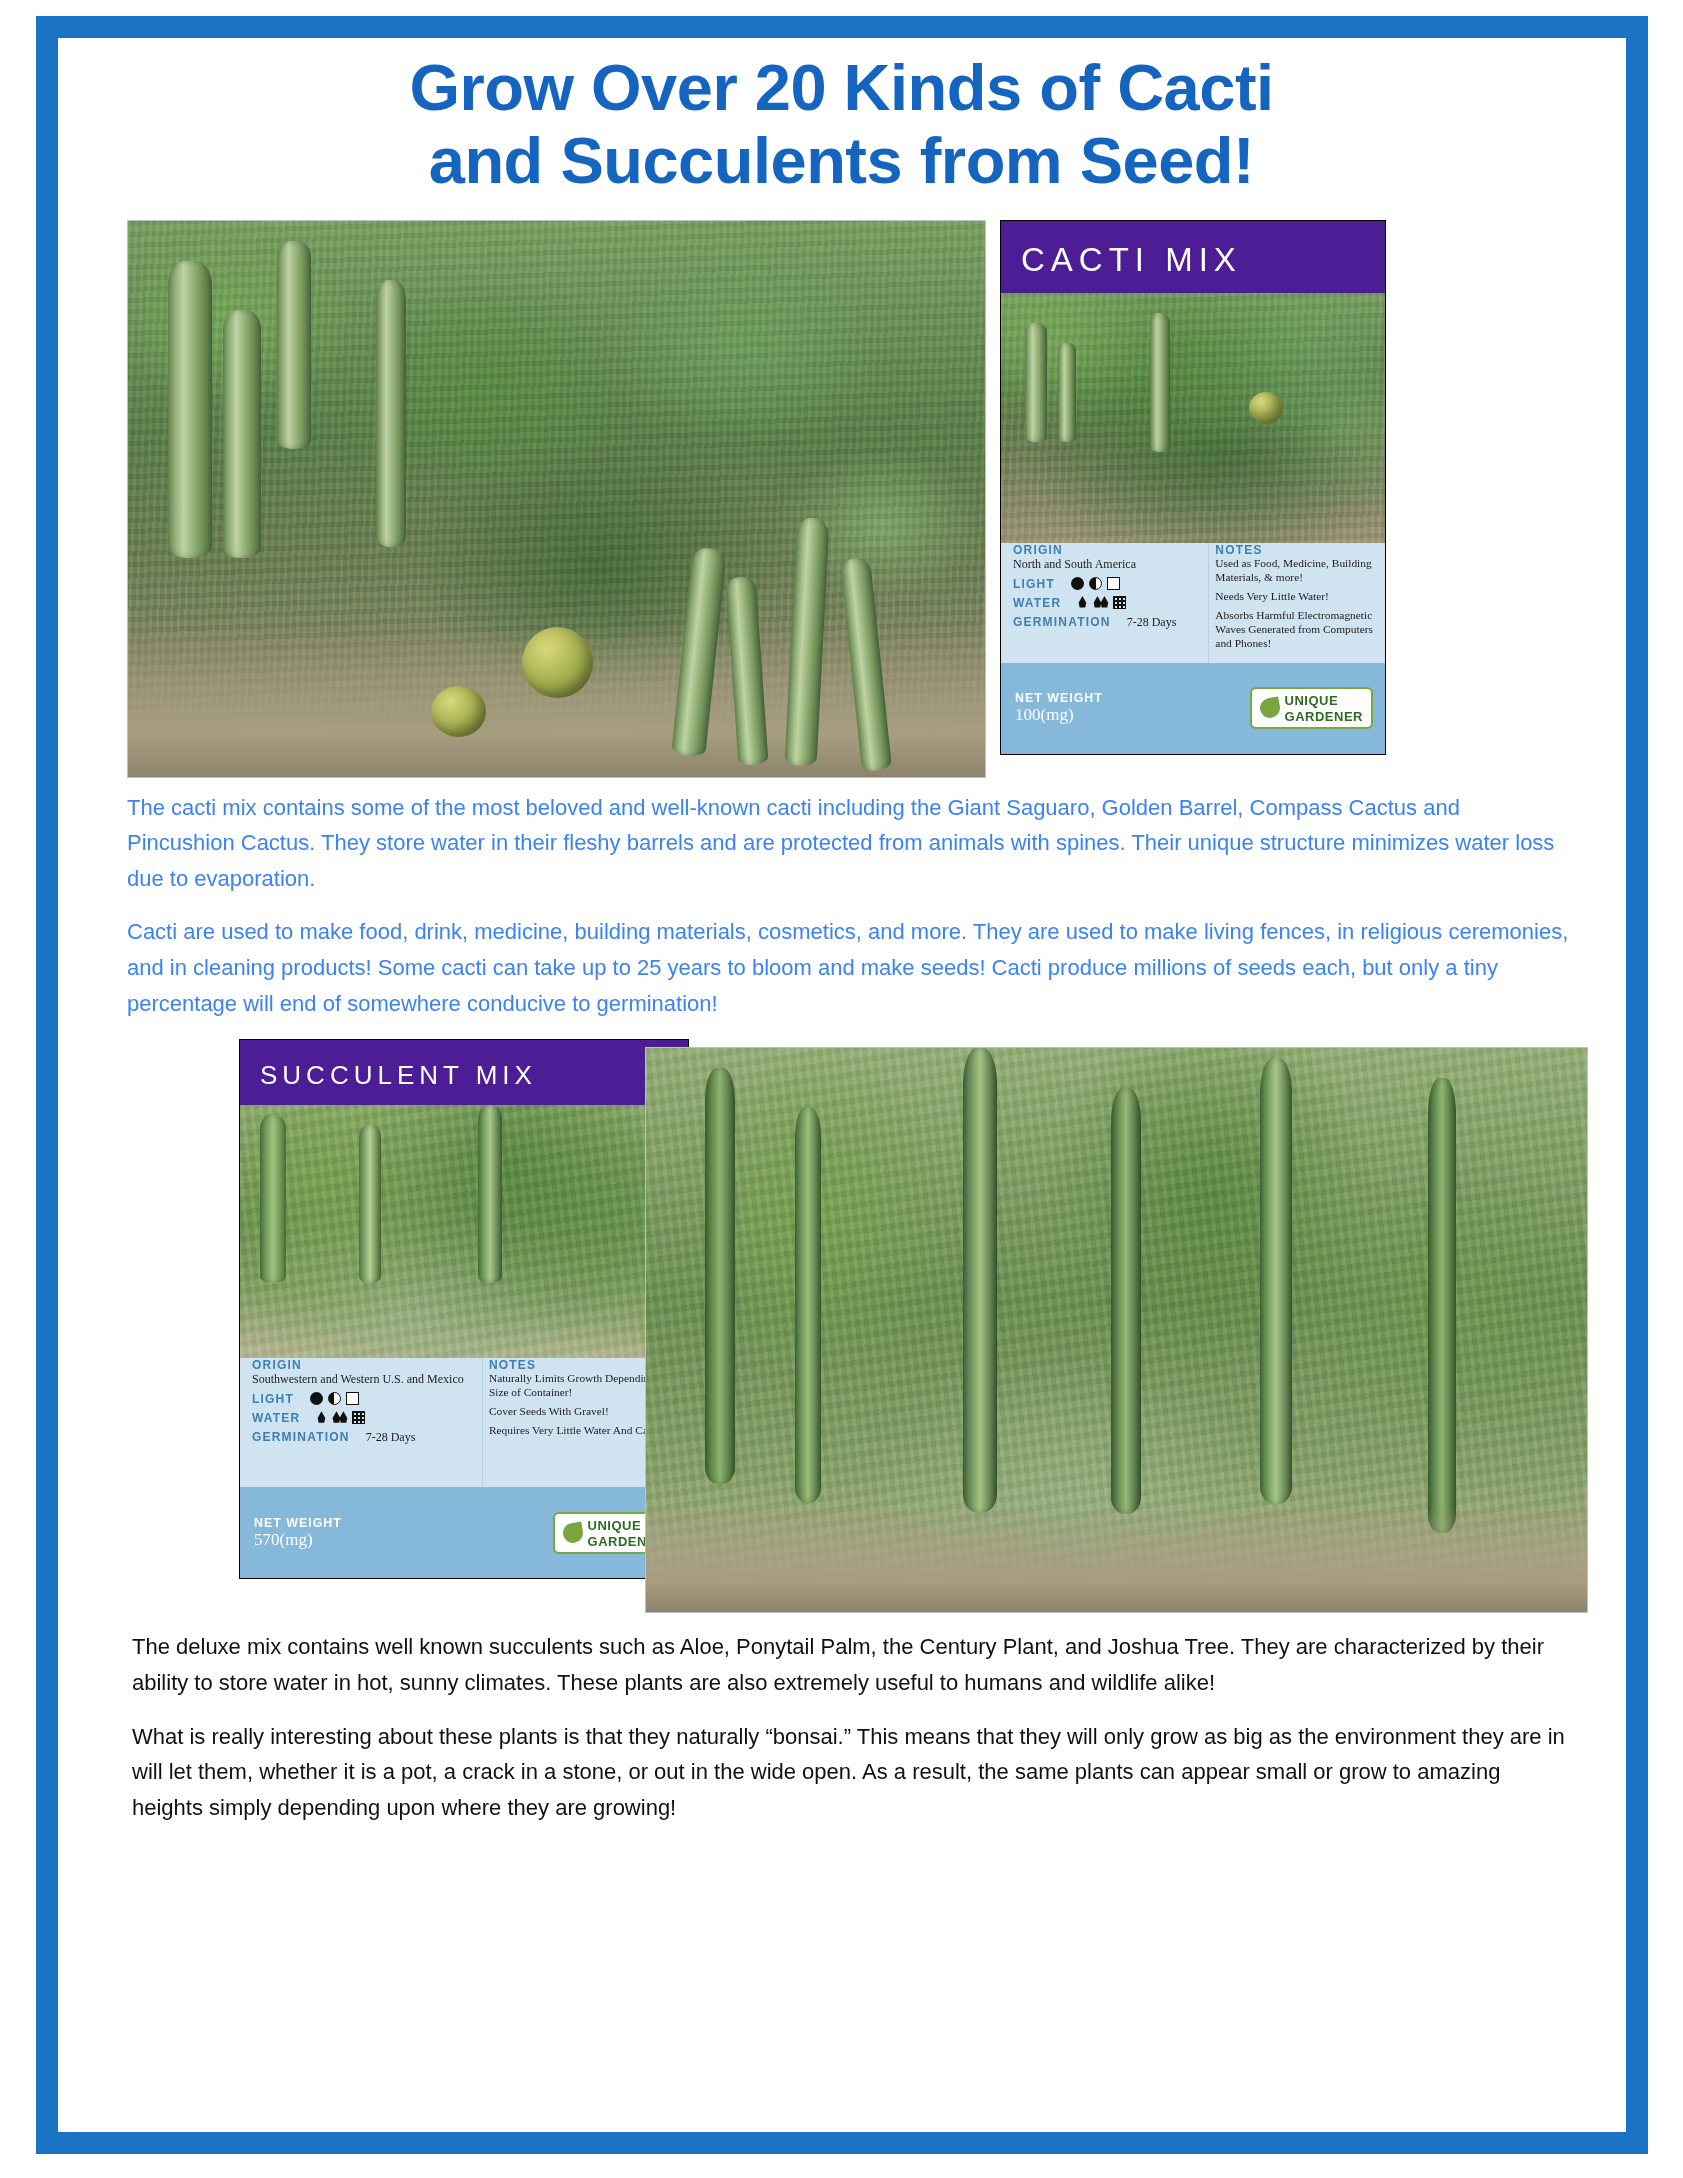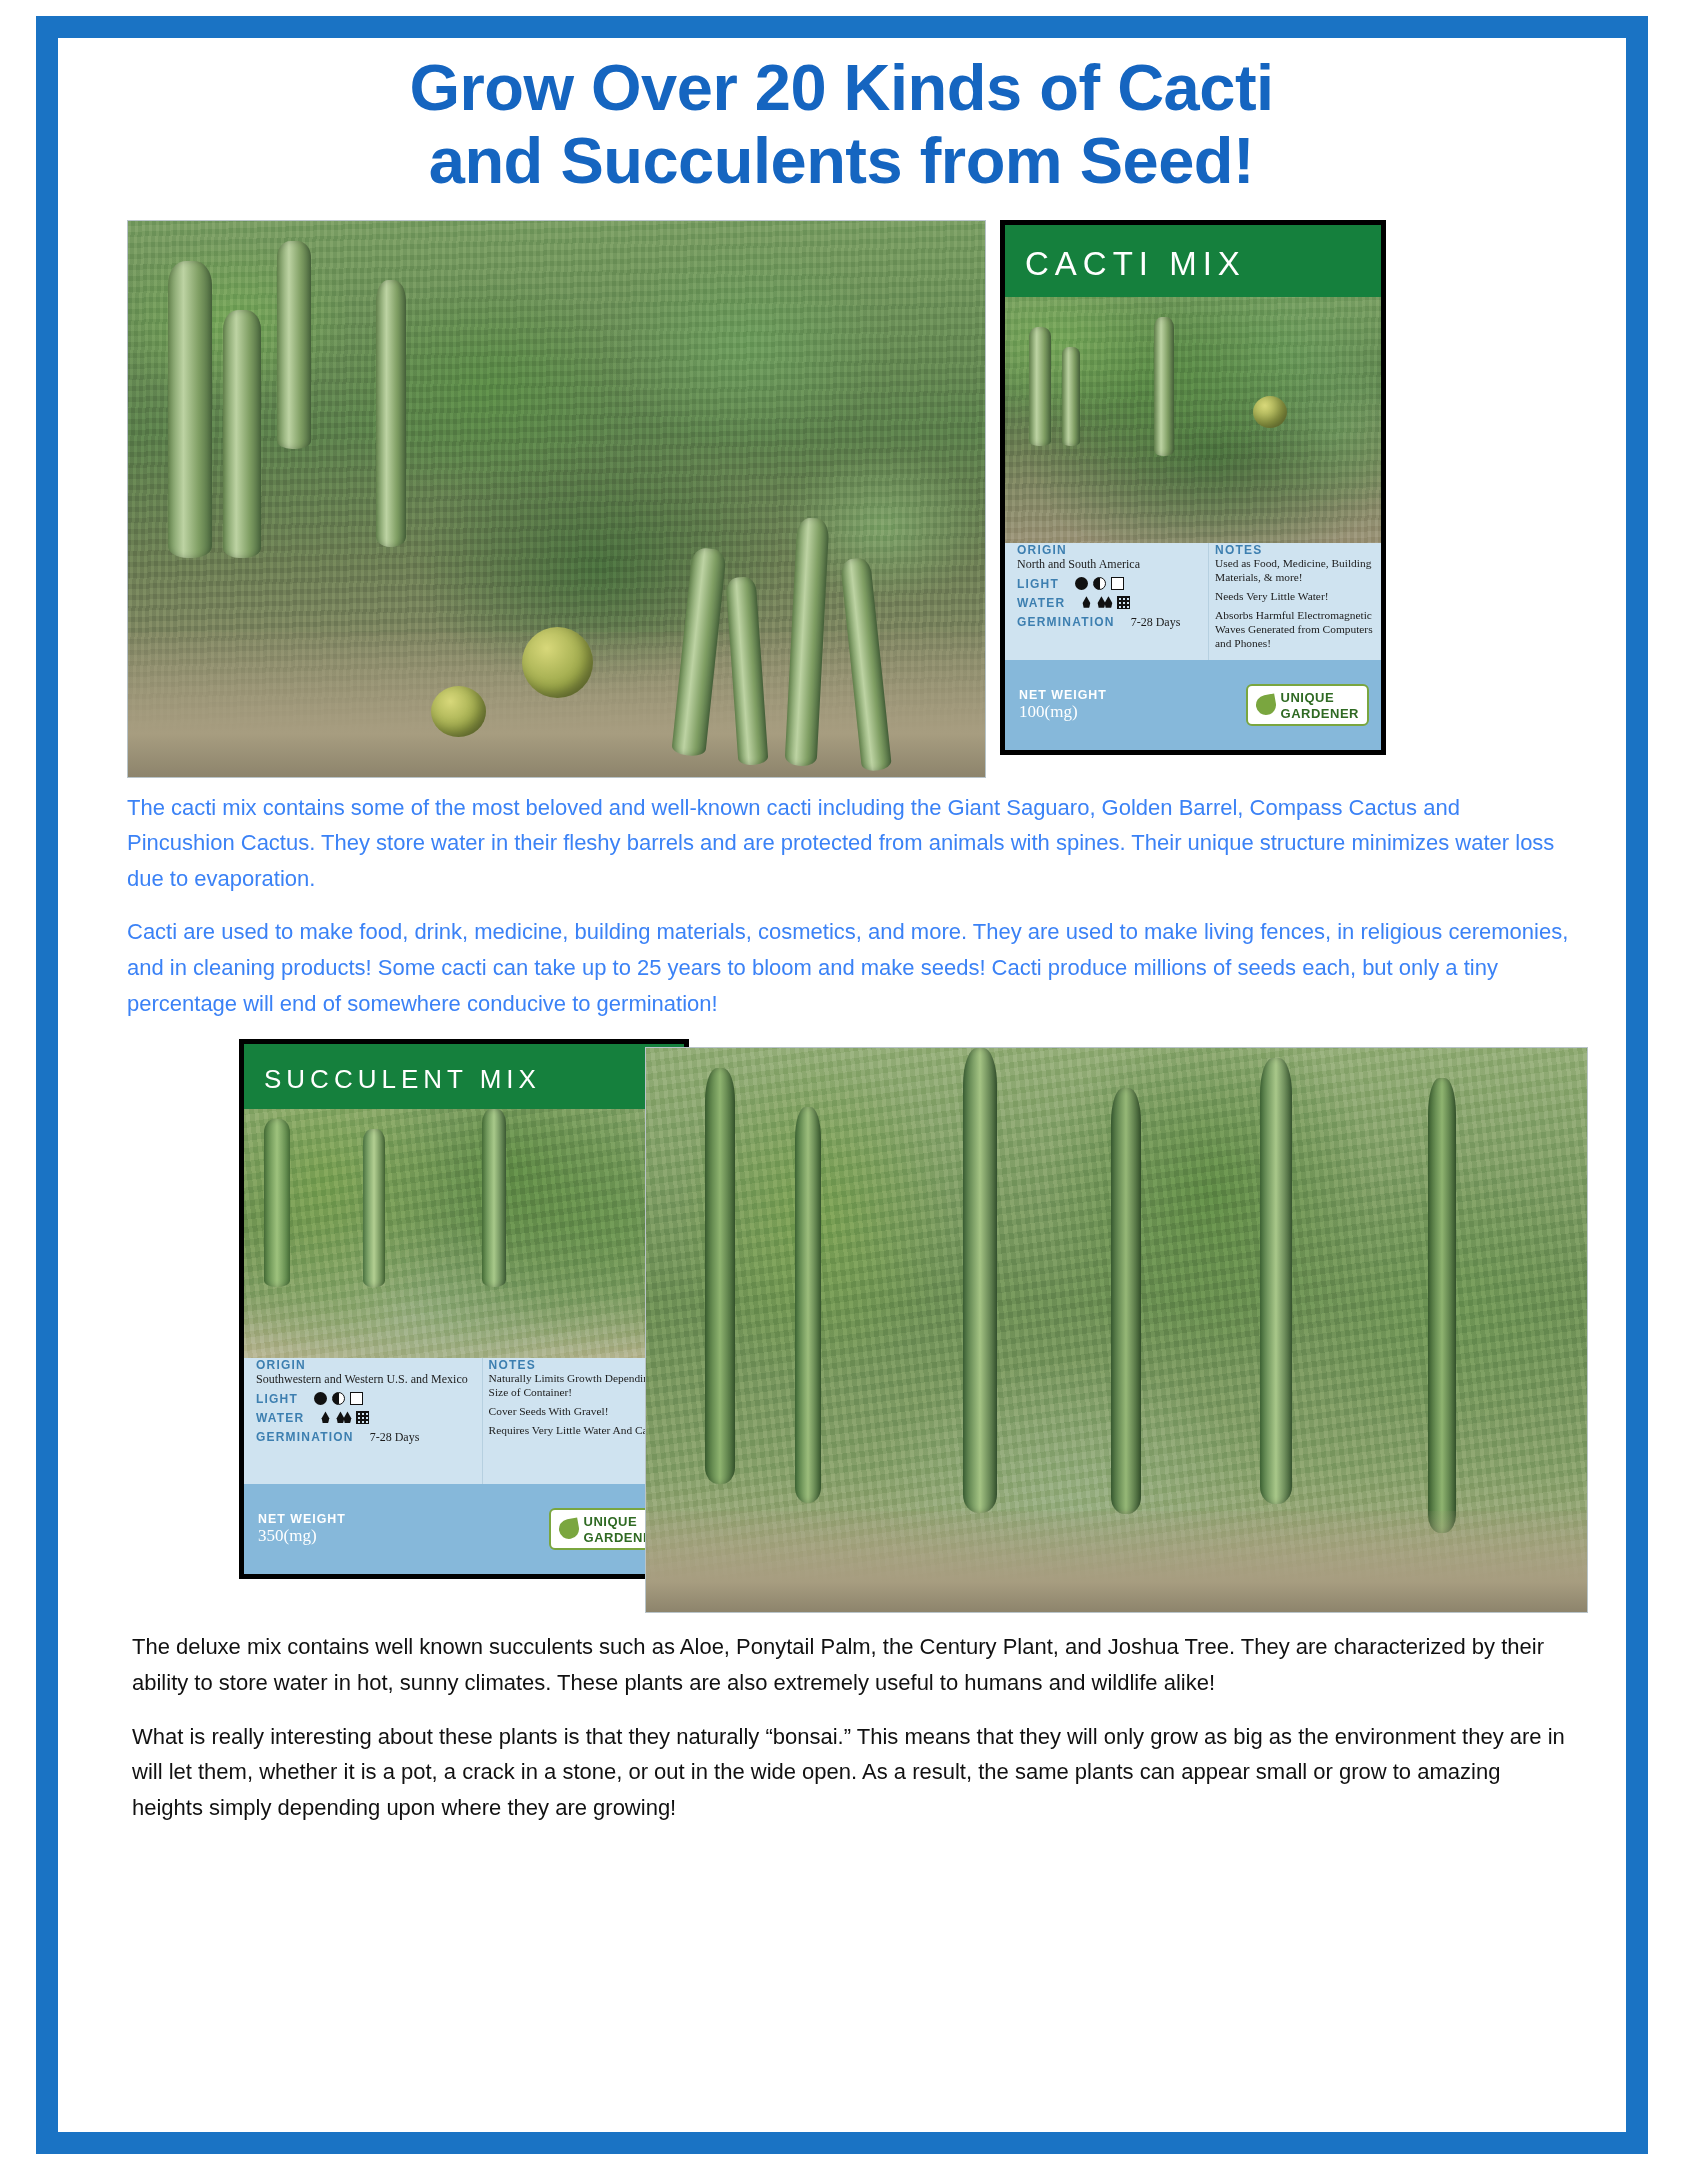--- a/index.html
+++ b/index.html
@@ -142,22 +142,22 @@
       repeating-linear-gradient(84deg, rgba(255,255,255,0.06) 0 4px, rgba(0,0,0,0.06) 4px 9px),
       repeating-linear-gradient(172deg, rgba(0,0,0,0.05) 0 6px, rgba(255,255,255,0.05) 6px 13px);
     mix-blend-mode: overlay;
   }
 
   
   .packet {
     position: relative;
     width: 100%;
     height: 100%;
-    background: #15803d;
-    border: 5px solid #000000;
+    background: #4c1d95;
+    border: 1px solid #000000;
     box-sizing: border-box;
     overflow: hidden;
   }
   .packet-title {
     color: #ffffff;
     font-size: 33px;
     letter-spacing: 6px;
     padding: 20px 0 14px 20px;
     font-weight: 400;
   }
@@ -442,21 +442,21 @@
             <div class="info-right">
               <div class="lbl">NOTES</div>
               <div class="note-line">Naturally Limits Growth Depending on Size of Container!</div>
               <div class="note-line">Cover Seeds With Gravel!</div>
               <div class="note-line">Requires Very Little Water And Care!</div>
             </div>
           </div>
           <div class="packet-footer">
             <div>
               <div class="nw-label">NET WEIGHT</div>
-              <div class="nw-val">350(mg)</div>
+              <div class="nw-val">570(mg)</div>
             </div>
             <div class="brand">
               <span class="brand-leaf"></span>
               <span class="brand-txt">
                 <span class="b1">UNIQUE</span><br>
                 <span class="b2">GARDENER</span>
               </span>
             </div>
           </div>
         </div>

